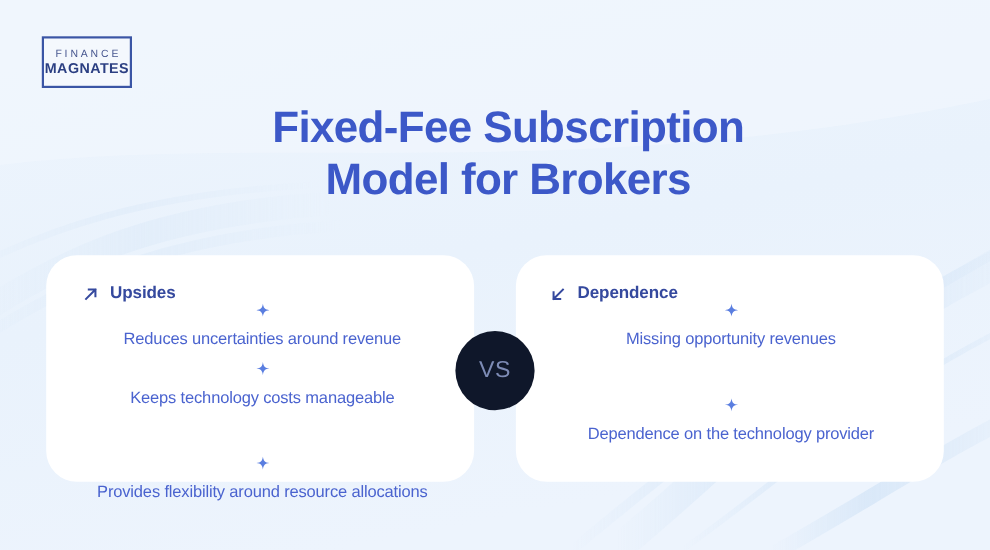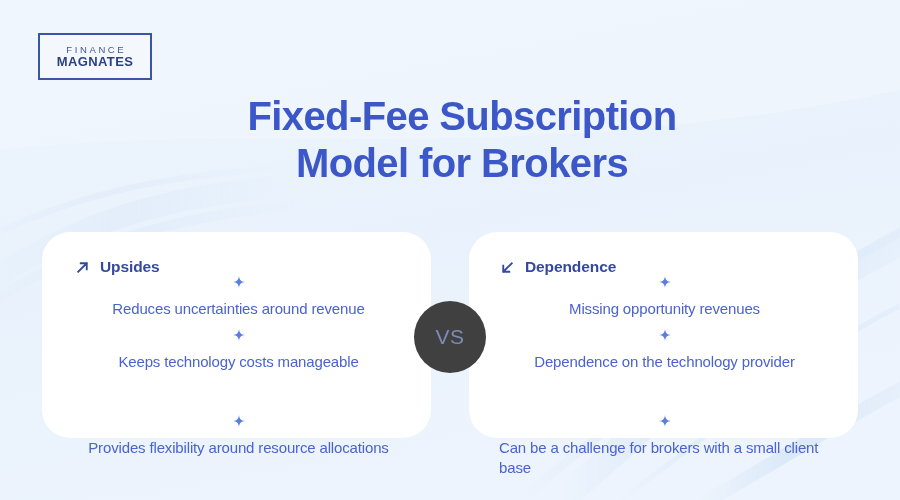--- a/index.html
+++ b/index.html
@@ -21,21 +21,21 @@
   .bg-waves {
     position:absolute; inset:0;
     width:900px; height:500px;
     pointer-events:none;
   }
 
   
   .logo-box {
     position:absolute;
     left:38px; top:33px;
-    width:114px; height:47px;
+    width:82px; height:47px;
     border:2px solid #3a55a5;
     background:#f4f8fd;
     display:flex;
     flex-direction:column;
     align-items:center;
     justify-content:center;
     gap:1px;
   }
   .logo-top {
     font-size:9.5px;
@@ -122,21 +122,21 @@
     font-weight:400;
     letter-spacing:-0.15px;
   }
 
   
   .vs-badge {
     position:absolute;
     left:414px; top:301px;
     width:72px; height:72px;
     border-radius:50%;
-    background:#404040;
+    background:#0f172a;
     display:flex;
     align-items:center;
     justify-content:center;
     z-index:3;
   }
   .vs-text {
     font-size:21px;
     color:#7d8bb5;
     font-weight:400;
     letter-spacing:0.5px;
@@ -239,26 +239,20 @@
             <path d="M12 0 C12.9 8.2 15.8 11.1 24 12 C15.8 12.9 12.9 15.8 12 24 C11.1 15.8 8.2 12.9 0 12 C8.2 11.1 11.1 8.2 12 0 Z" fill="#5a7ee0"></path>
           </svg>
           <span class="item-text">Missing opportunity revenues</span>
         </li>
         <li>
           <svg class="bullet" viewBox="0 0 24 24">
             <path d="M12 0 C12.9 8.2 15.8 11.1 24 12 C15.8 12.9 12.9 15.8 12 24 C11.1 15.8 8.2 12.9 0 12 C8.2 11.1 11.1 8.2 12 0 Z" fill="#5a7ee0"></path>
           </svg>
           <span class="item-text">Dependence on the technology provider</span>
         </li>
-        <li>
-          <svg class="bullet" viewBox="0 0 24 24">
-            <path d="M12 0 C12.9 8.2 15.8 11.1 24 12 C15.8 12.9 12.9 15.8 12 24 C11.1 15.8 8.2 12.9 0 12 C8.2 11.1 11.1 8.2 12 0 Z" fill="#5a7ee0"></path>
-          </svg>
-          <span class="item-text">Can be a challenge for brokers with a small client base</span>
-        </li>
       </ul>
     </div>
   </div>
 
   <div class="vs-badge">
     <span class="vs-text">VS</span>
   </div>
 
 </div>
 

